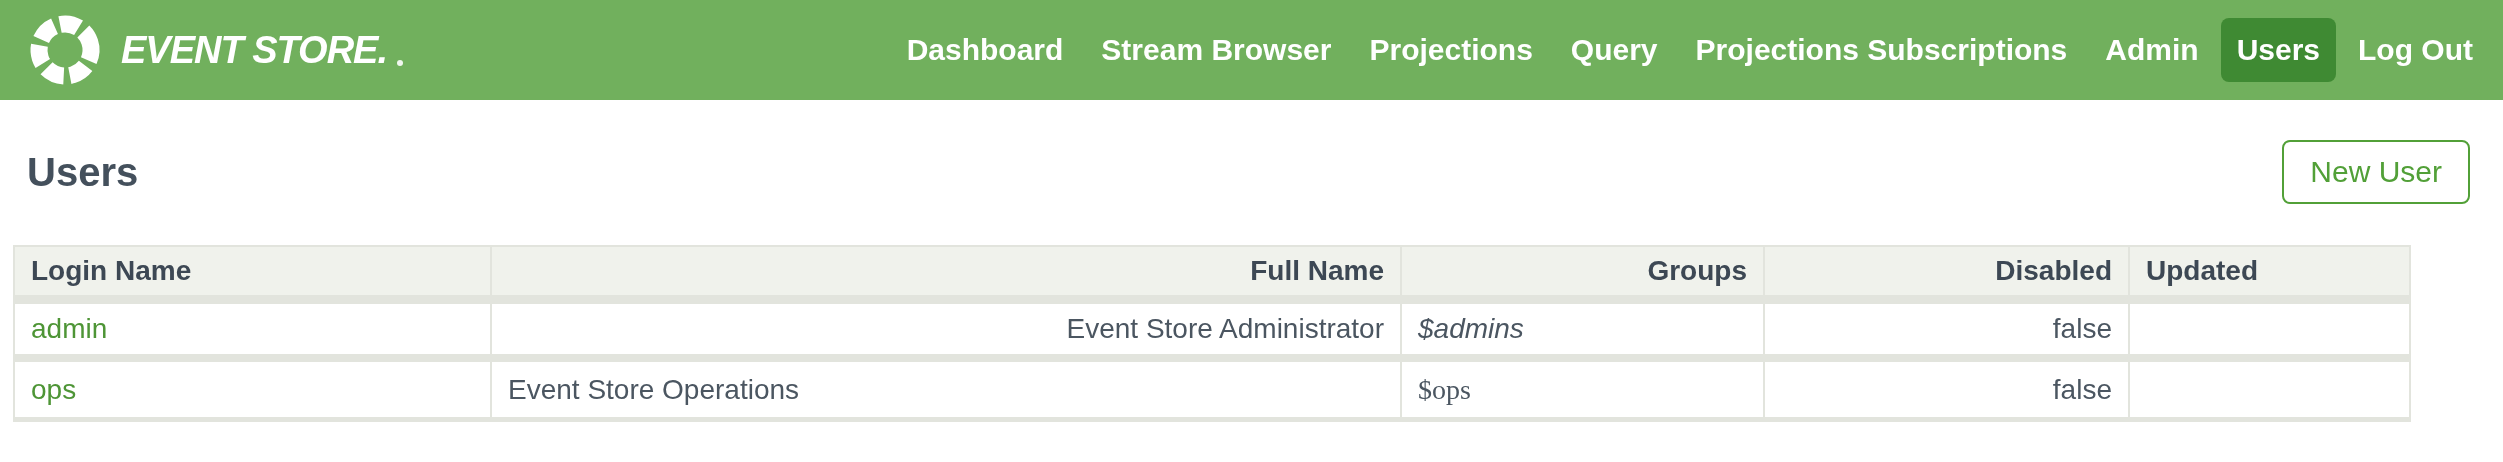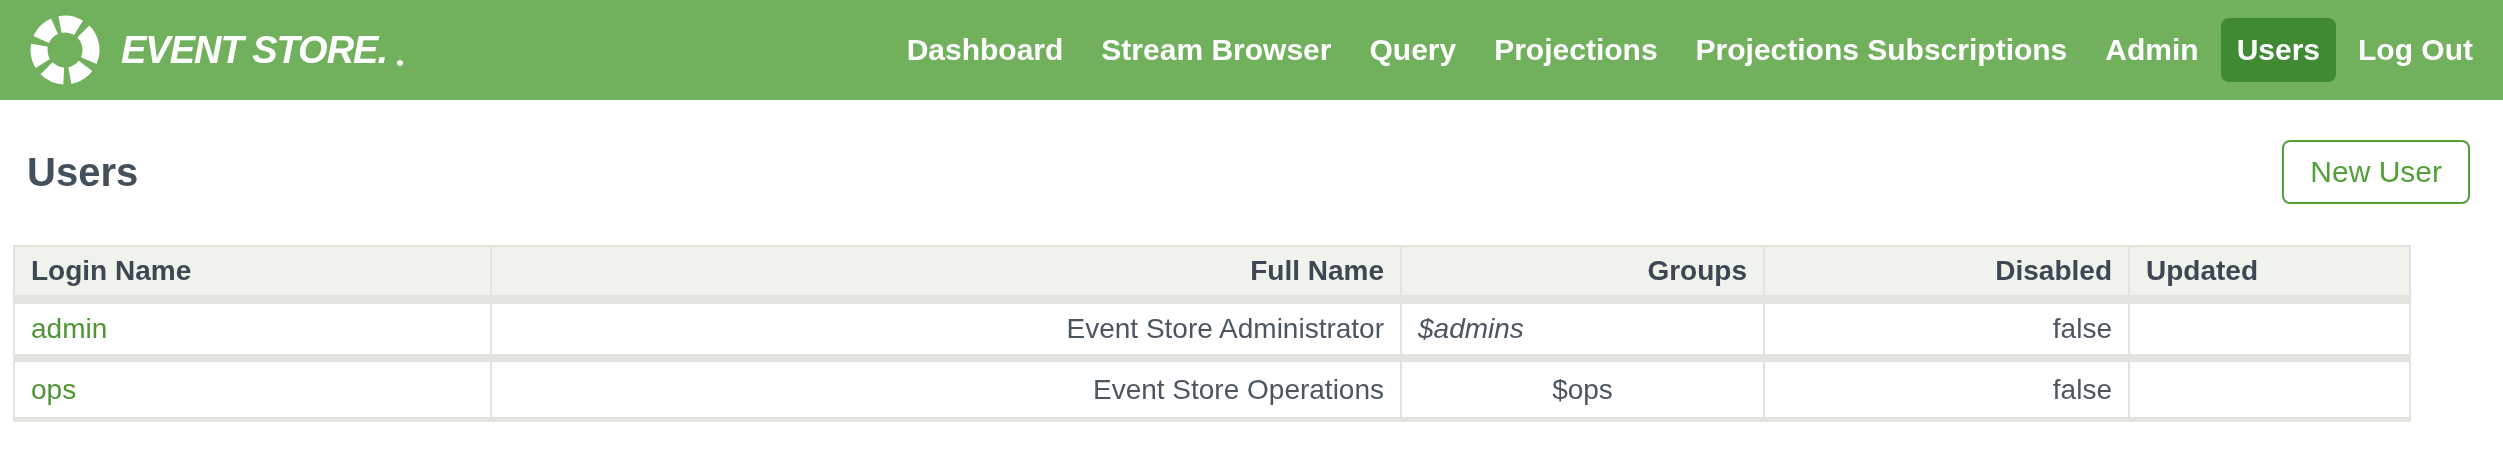--- a/index.html
+++ b/index.html
@@ -133,22 +133,22 @@
   <div class="logo">
     <svg width="76" height="76" viewBox="0 0 76 76">
       <circle cx="38" cy="38" r="26" fill="none" stroke="#ffffff" stroke-width="17" stroke-dasharray="19 6" transform="rotate(-18 38 38)"></circle>
     </svg>
     <span class="logo-text">EVENT STORE.</span>
     <span class="reg-dot"></span>
   </div>
   <nav class="nav">
       <div class="nav-item">Dashboard</div>
       <div class="nav-item">Stream Browser</div>
+      <div class="nav-item">Projections</div>
       <div class="nav-item">Query</div>
-      <div class="nav-item">Projections</div>
       <div class="nav-item">Projections Subscriptions</div>
       <div class="nav-item">Admin</div>
       <div class="nav-item active">Users</div>
       <div class="nav-item">Log Out</div>
     </nav>
 </header>
 
 <main>
   <div class="page-head">
     <h1 class="page-title">Users</h1>
@@ -175,20 +175,20 @@
     <tbody>
         <tr>
           <td style="text-align: left;"><a class="user-link">admin</a></td>
           <td style="text-align: right;">Event Store Administrator</td>
           <td style=" font-style: italic;">$admins</td>
           <td style="text-align: right;">false</td>
           <td style="text-align: left;"></td>
         </tr>
         <tr>
           <td style="text-align: left;"><a class="user-link">ops</a></td>
-          <td style="text-align: right;">Event Store Operations</td>
-          <td style="text-align: center;">$ops</td>
+          <td style="text-align: left;">Event Store Operations</td>
+          <td style="text-align: left; font-family: Liberation Serif, serif;">$ops</td>
           <td style="text-align: right;">false</td>
           <td style="text-align: left;"></td>
         </tr>
       </tbody>
   </table>
 </main>
 
 </body></html>

